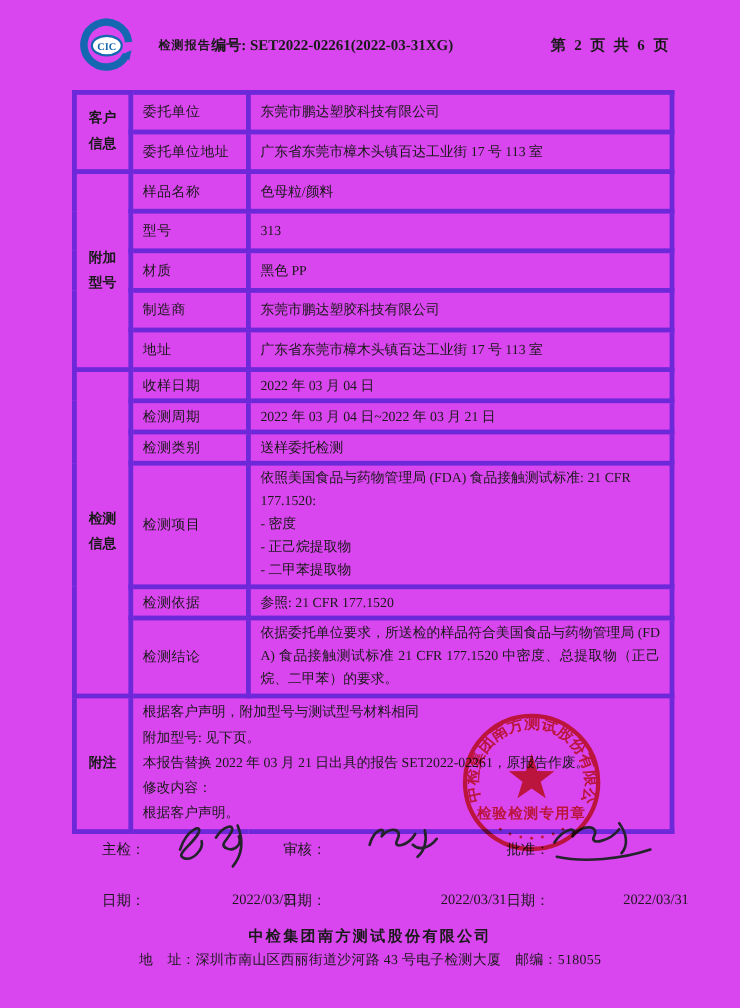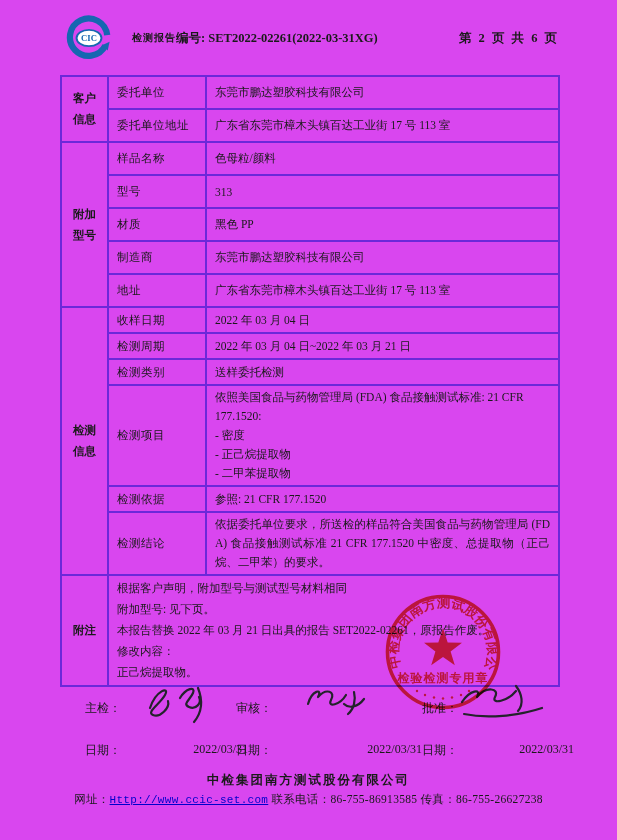--- a/index.html
+++ b/index.html
@@ -15,21 +15,21 @@
   .hdr { position:absolute; left:66px; top:12px; right:58px; height:52px;
          display:flex; align-items:center; }
   .logo { width:46px; height:46px; flex:0 0 auto; }
   .hdr-title { font-size:10px; font-weight:bold; margin-left:20px; letter-spacing:1px; }
   .hdr-no { font-size:12.5px; font-weight:bold; white-space:nowrap; }
   .hdr-page { font-size:12.5px; font-weight:bold; margin-left:auto; letter-spacing:2px; white-space:nowrap; }
 
   
   table.rpt { position:absolute; left:60px; top:75px; width:498px;
               border-collapse:collapse; table-layout:fixed; }
-  table.rpt td { border:2px solid #6d28d9; font-size:11.5px; color:#1a1a1a;
+  table.rpt td { border:4px solid #6d28d9; font-size:11.5px; color:#1a1a1a;
                  padding:2px 8px; vertical-align:middle; word-break:break-all;margin-left:44px; }
   td.grp { text-align:center; padding:0 2px; font-weight:bold; }
   td.grp .grp-inner { width:26px; margin:0 auto; line-height:21px; text-align:center; }
   td.lbl { letter-spacing:0.5px; }
   tr.h33 td { height:33px; }
   tr.h26 td { height:26px; }
   .cellline { line-height:19px; }
   td.multi { padding:5px 8px; }
   td.just div { text-align:justify; }
 
@@ -151,21 +151,21 @@
 
     <tr>
       <td class="grp">
             <div class="grp-inner">附注</div>
           </td>
       <td class="multi" colspan="2" style="line-height:21px;">
         <div class="cellline" style="line-height:21px;">根据客户声明，附加型号与测试型号材料相同</div>
         <div class="cellline" style="line-height:21px;">附加型号: 见下页。</div>
         <div class="cellline" style="line-height:21px;">本报告替换 2022 年 03 月 21 日出具的报告 SET2022-02261，原报告作废。</div>
         <div class="cellline" style="line-height:21px;">修改内容：</div>
-        <div class="cellline" style="line-height:21px;">正己烷提取物。</div>
+        <div class="cellline" style="line-height:21px;">根据客户声明。</div>
       </td>
     </tr>
   </tbody>
     </table>
 
   <div class="sig-area">
     <span class="role" style="left:25px">主检：</span>
     <svg class="sig-svg" style="left:72px; top:-4px" width="110" height="48" viewBox="0 0 110 48">
       <path d="M18,28 C24,10 38,6 33,15 C28,24 14,32 21,35 C28,38 38,28 36,21"></path>
       <path d="M48,18 C54,8 64,6 61,13 C58,20 50,24 57,27 C64,30 70,23 67,17"></path>
@@ -209,16 +209,16 @@
       <circle cx="51" cy="105.5" r="1.2"></circle>
         <circle cx="60" cy="106.5" r="1.2"></circle>
       <circle cx="69" cy="105.5" r="1.2"></circle>
         <circle cx="78" cy="103" r="1.2"></circle>
       <circle cx="86" cy="99" r="1.2"></circle>
     </g>
   </svg>
 
   <div class="ftr">
     <div class="ftr-company">中检集团南方测试股份有限公司</div>
-    <div class="ftr-line"><span>网址：</span><a class="ftr-link">Http://www.ccic-set.com</a> <span>联系电话：86-755-86913585</span> <span>传真：86-755-26627238</span></div>
+    <div class="ftr-line">地　址：深圳市南山区西丽街道沙河路 43 号电子检测大厦　邮编：518055</div>
   </div>
 
 </div>
 
 </body></html>

